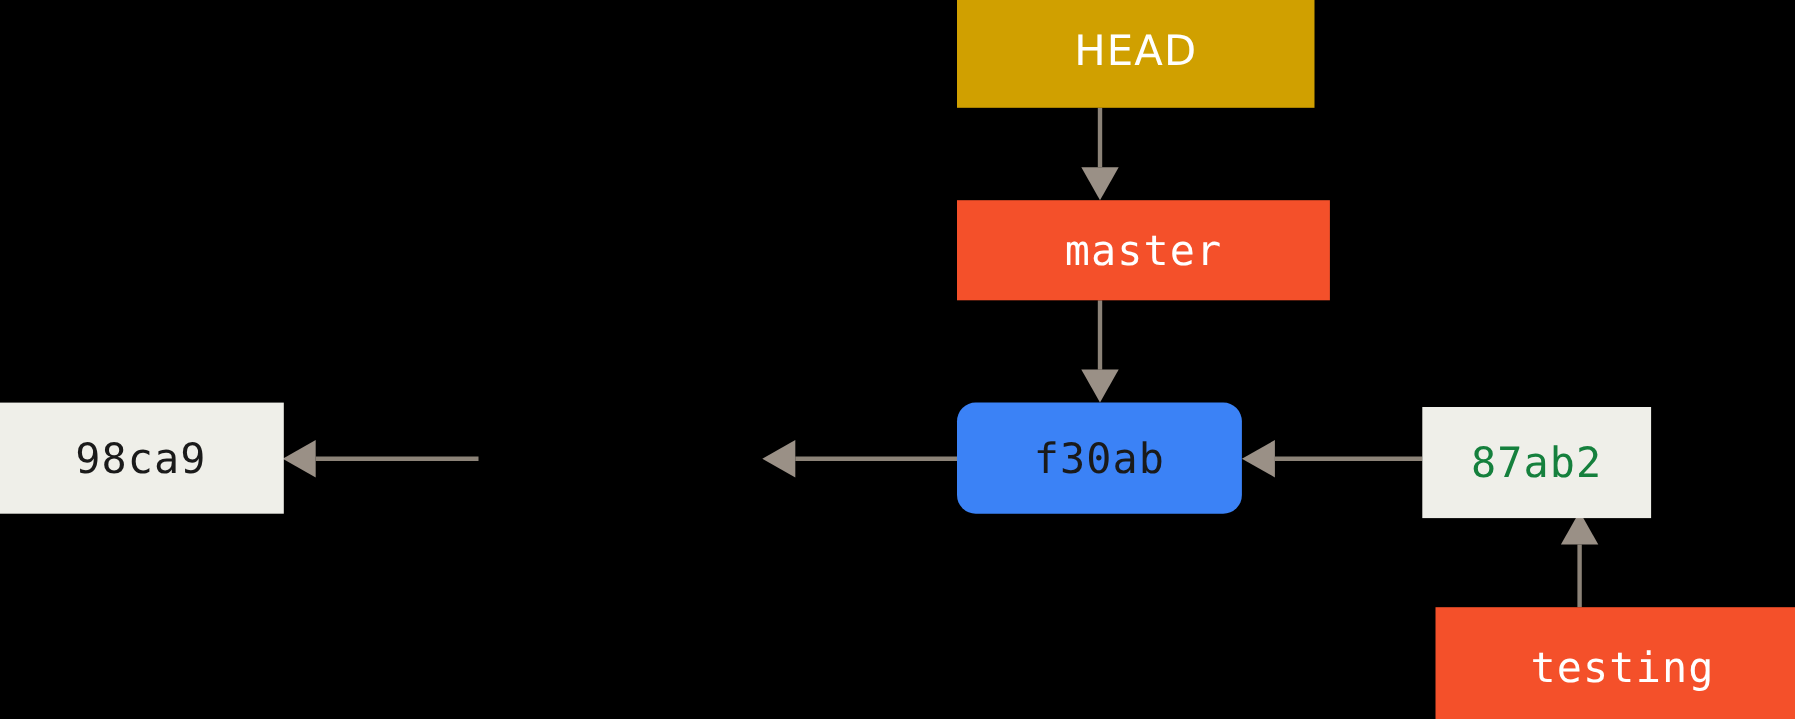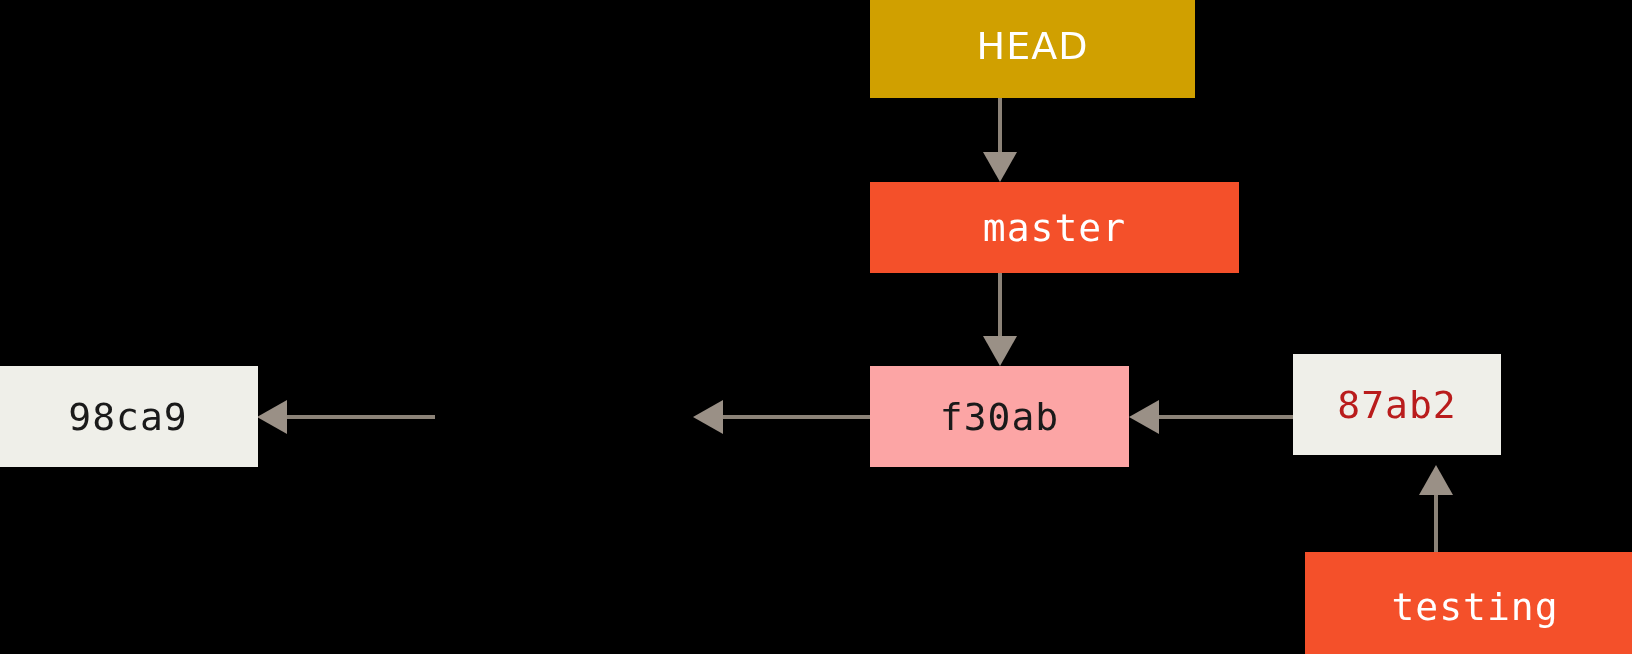--- a/index.html
+++ b/index.html
@@ -99,34 +99,34 @@
     <g>
       <line x1="1436" y1="552" x2="1436" y2="495" stroke="#8C8378" stroke-width="4"></line>
       <path d="M1419,495 L1453,495 L1436,465 z" fill="#9A9086"></path>
     </g>
   </svg>
 
   <div class="node head-node" style="left: 870px; top: -6px; width: 325px; height: 104px; background: rgb(208, 160, 0); color: rgb(255, 255, 255);">
     <span>HEAD</span>
   </div>
 
-  <div class="node branch-node" style="left: 870px; top: 182px; width: 369px; height: 91px; background: rgb(244, 80, 42); color: rgb(255, 255, 255);">
+  <div class="node branch-node" style="left: 870px; top: 182px; width: 339px; height: 91px; background: rgb(244, 80, 42); color: rgb(255, 255, 255);">
     <span>master</span>
   </div>
 
   <div class="node branch-node" style="left: 1305px; top: 552px; width: 340px; height: 110px; background: rgb(244, 80, 42); color: rgb(255, 255, 255);">
     <span>testing</span>
   </div>
 
   <div class="node commit-node" style="left: -2px; top: 366px; width: 260px; height: 101px; background: rgb(239, 239, 233); color: rgb(26, 26, 26);">
     <span>98ca9</span>
   </div>
 
 
-  <div class="node commit-node" style="left: 870px; top: 366px; width: 259px; height: 101px; background: #fca5a5; color: rgb(26, 26, 26);">
+  <div class="node commit-node" style="left: 870px; top: 366px; width: 259px; height: 101px; background: #3b82f6; color: rgb(26, 26, 26); border-radius: 17px;">
     <span>f30ab</span>
   </div>
 
-  <div class="node commit-node" style="left: 1293px; top: 354px; width: 208px; height: 101px; background: rgb(239, 239, 233); color: #b91c1c;">
+  <div class="node commit-node" style="left: 1293px; top: 370px; width: 208px; height: 101px; background: rgb(239, 239, 233); color: #15803d;">
     <span>87ab2</span>
   </div>
 
 </div>
 
 </body></html>

